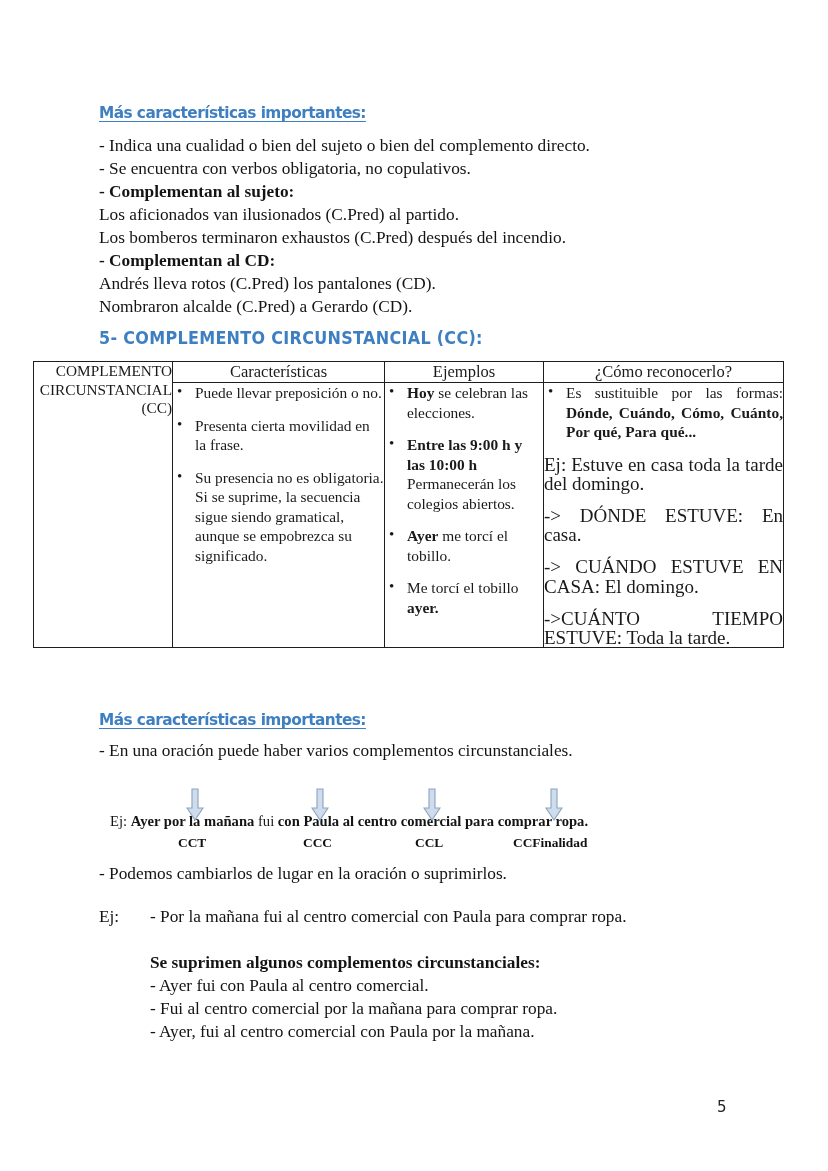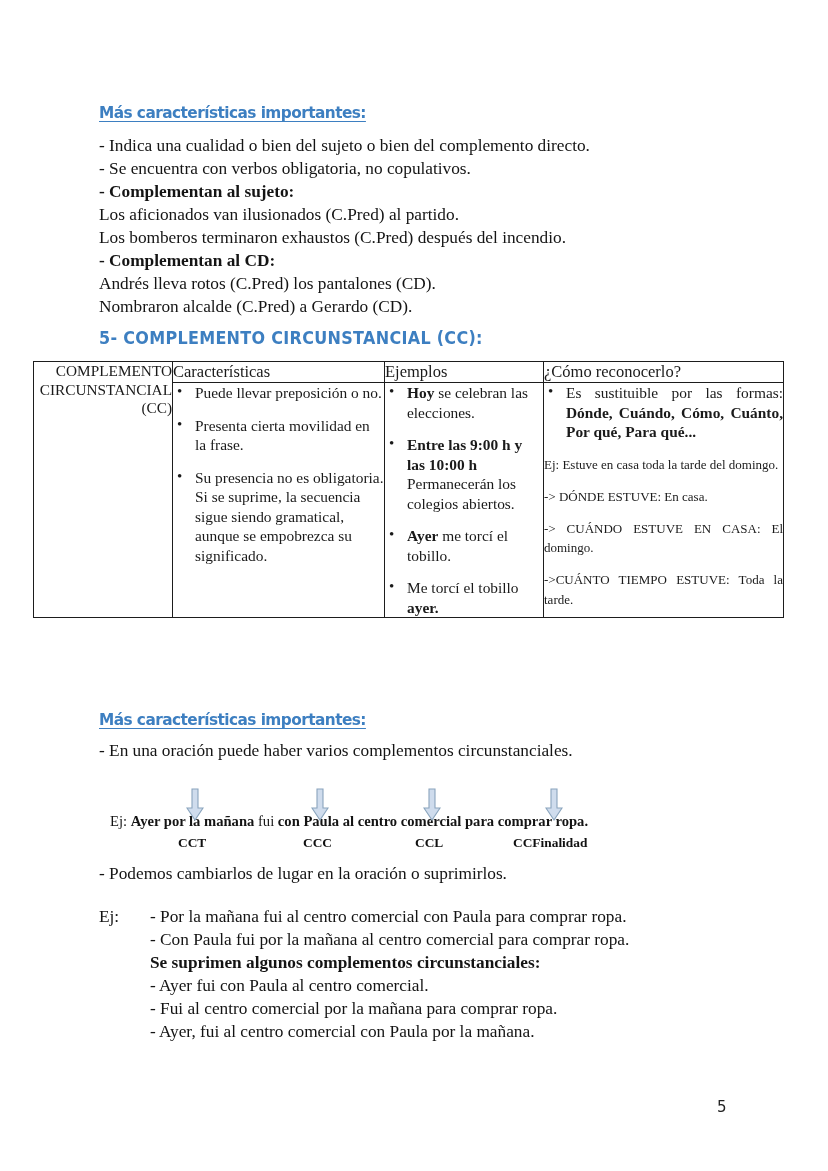--- a/index.html
+++ b/index.html
@@ -62,21 +62,21 @@
     border-collapse: collapse;
     table-layout: fixed;
   }
   .tbl td, .tbl th {
     border: 1.3px solid #1d1d1d;
     vertical-align: top;
     padding: 0;
     font-weight: normal;
   }
   .th-cell {
-    text-align: left;
+    text-align: center;
     font-size: 16.5px;
     padding: 7px 4px 8px 4px;
     line-height: 20px;
   }
   .firstcol {
     text-align: right;
     font-size: 15.3px;
     line-height: 18.5px;
     padding: 8px 6px 0 6px;
   }
@@ -101,21 +101,21 @@
     position: absolute;
     left: -16px;
     top: -1px;
     font-size: 15px;
   }
   .col4 { font-size: 15.2px; line-height: 19.2px; }
   .col4 ul.bl > li { text-align: justify; margin-bottom: 0; }
   .col4 p {
     margin: 13px 0 0 0;
     text-align: justify;
-    font-size: 13px;
+    font-size: 19px;
     line-height: 19.2px;
   }
 
   
   .ej-line {
     position: absolute;
     font-size: 14.6px;
     white-space: nowrap;
     color: #141414;
     margin-top: 44px;
@@ -237,21 +237,20 @@
   <svg class="arrow" style="left:545px; top:788px;" viewBox="0 0 18 34">
     <polygon points="6,1 12,1 12,20 17,20 9,32 1,20 6,20" fill="#cfdced" stroke="#8aa4bd" stroke-width="1.1"></polygon>
   </svg>
   <div class="arrow-label" style="left:513px; top:815px;">CCFinalidad</div>
 
   <div class="line" style="left:99px; top:862px;">- Podemos cambiarlos de lugar en la oración o suprimirlos.</div>
 
   <div class="line" style="left:99px; top:905px;">Ej:</div>
 
   <div class="line" style="left:150px; top:905px;">- Por la mañana fui al centro comercial con Paula para comprar ropa.</div>
-  <div class="line" style="left:150px; top:928px;">- Con Paula fui por la mañana al centro comercial para comprar ropa.</div>
   <div class="line b" style="left:150px; top:951px;">Se suprimen algunos complementos circunstanciales:</div>
   <div class="line" style="left:150px; top:974px;">- Ayer fui con Paula al centro comercial.</div>
   <div class="line" style="left:150px; top:997px;">- Fui al centro comercial por la mañana para comprar ropa.</div>
   <div class="line" style="left:150px; top:1020px;">- Ayer, fui al centro comercial con Paula por la mañana.</div>
 
   <div class="pageno" style="left:717px; top:1098px;">5</div>
 
 </div>
 
 </body></html>

